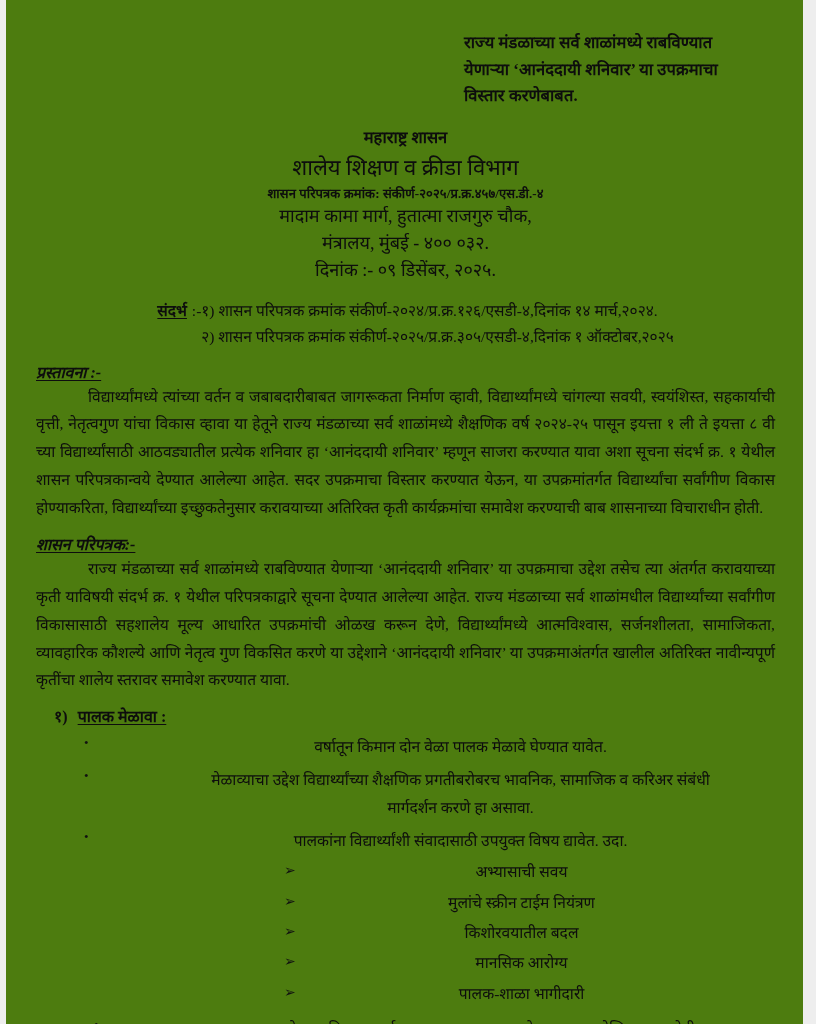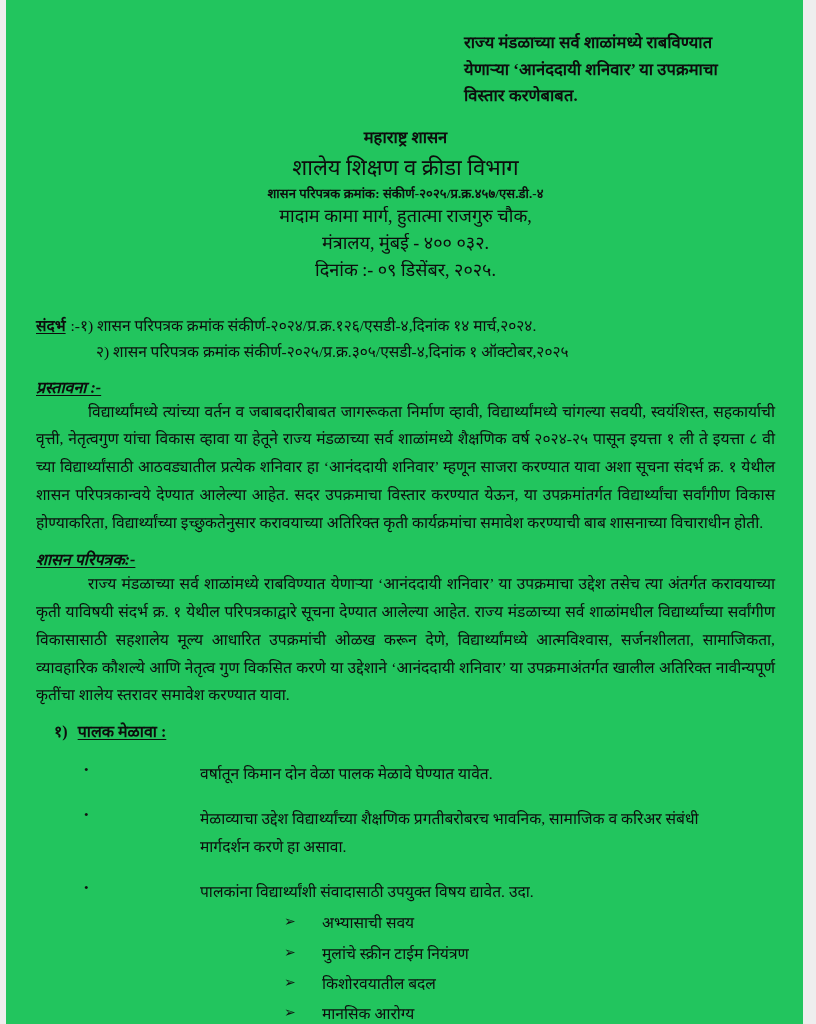--- a/index.html
+++ b/index.html
@@ -20,21 +20,21 @@
     height: 1024px;
     background: #eeeeee;
     box-sizing: border-box;
   }
   .paper {
     position: absolute;
     left: 6px;
     top: 0;
     width: 797px;
     height: 1024px;
-    background: #22c55e;
+    background: #4d7c0f;
     box-sizing: border-box;
     overflow: hidden;
   }
   .paper-inner {
     position: relative;
     padding: 0 24px 0 26px;
     box-sizing: border-box;
     width: 100%;
     height: 100%;
   }
@@ -69,24 +69,25 @@
   }
   .masthead .l1 { font-weight: bold; font-size: 16.5px; }
   .masthead .l2 { font-weight: normal; font-size: 22px; }
   .masthead .l3 { font-weight: bold; font-size: 13px; letter-spacing: .1px;}
   .masthead .l4,
   .masthead .l5,
   .masthead .l6 { font-weight: normal; font-size: 18px; }
 
   
   .refs {
-    margin-top: 29px;
+    margin-top: 14px;
     font-size: 15.5px;
     line-height: 1.62;
     padding-left: 4px;
+    text-align: center;
   }
   .refs .ref-row { display: block; white-space: nowrap; }
   .refs .ref-label {
     font-weight: bold;
     text-decoration: underline;
     text-underline-offset: 2px;
     margin-right: 1px;
   }
   .refs .ref-2 { padding-left: 60px; }
 
@@ -134,22 +135,22 @@
     list-style: none;
     margin: 4px 0 0 0;
     padding: 0;
   }
   ul.bullets > li.bullet {
     position: relative;
     font-size: 15.6px;
     line-height: 1.75;
     padding-left: 168px;
     padding-right: 58px;
-    margin-top: 18px;
-    text-align: left;
+    margin-top: 6px;
+    text-align: center;
   }
   ul.bullets > li.bullet::before {
     content: "\2022";
     position: absolute;
     left: 52px;
     top: -1px;
     font-size: 13px;
     line-height: 1.75;
     color: #111;
   }

